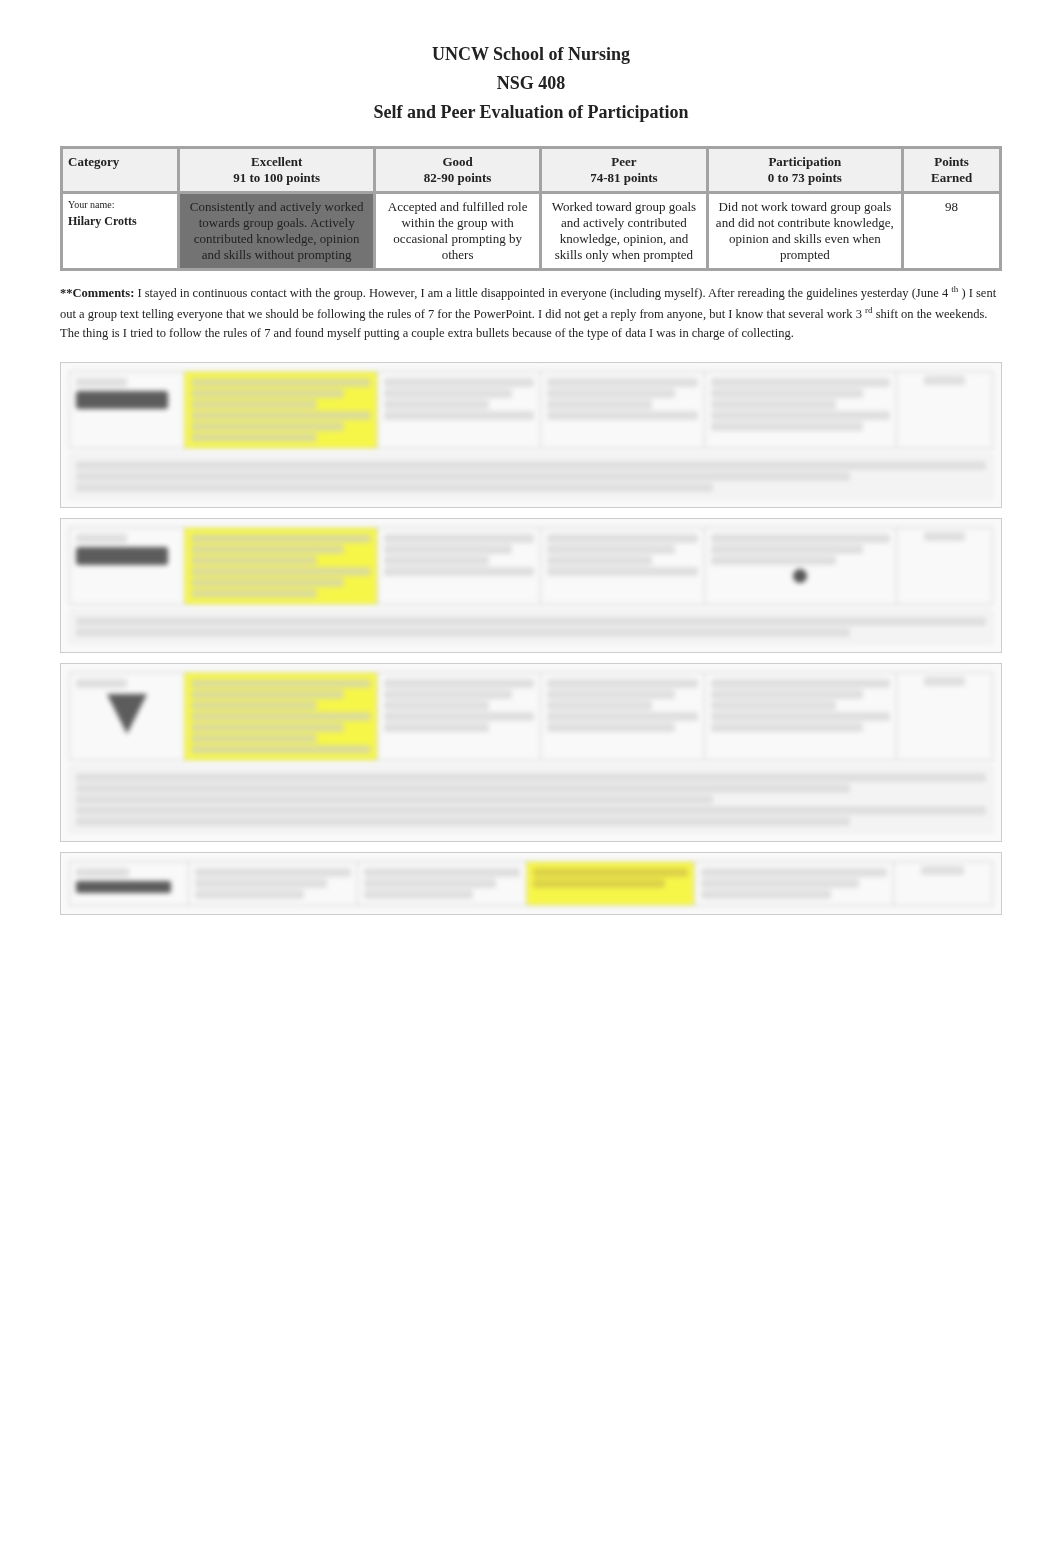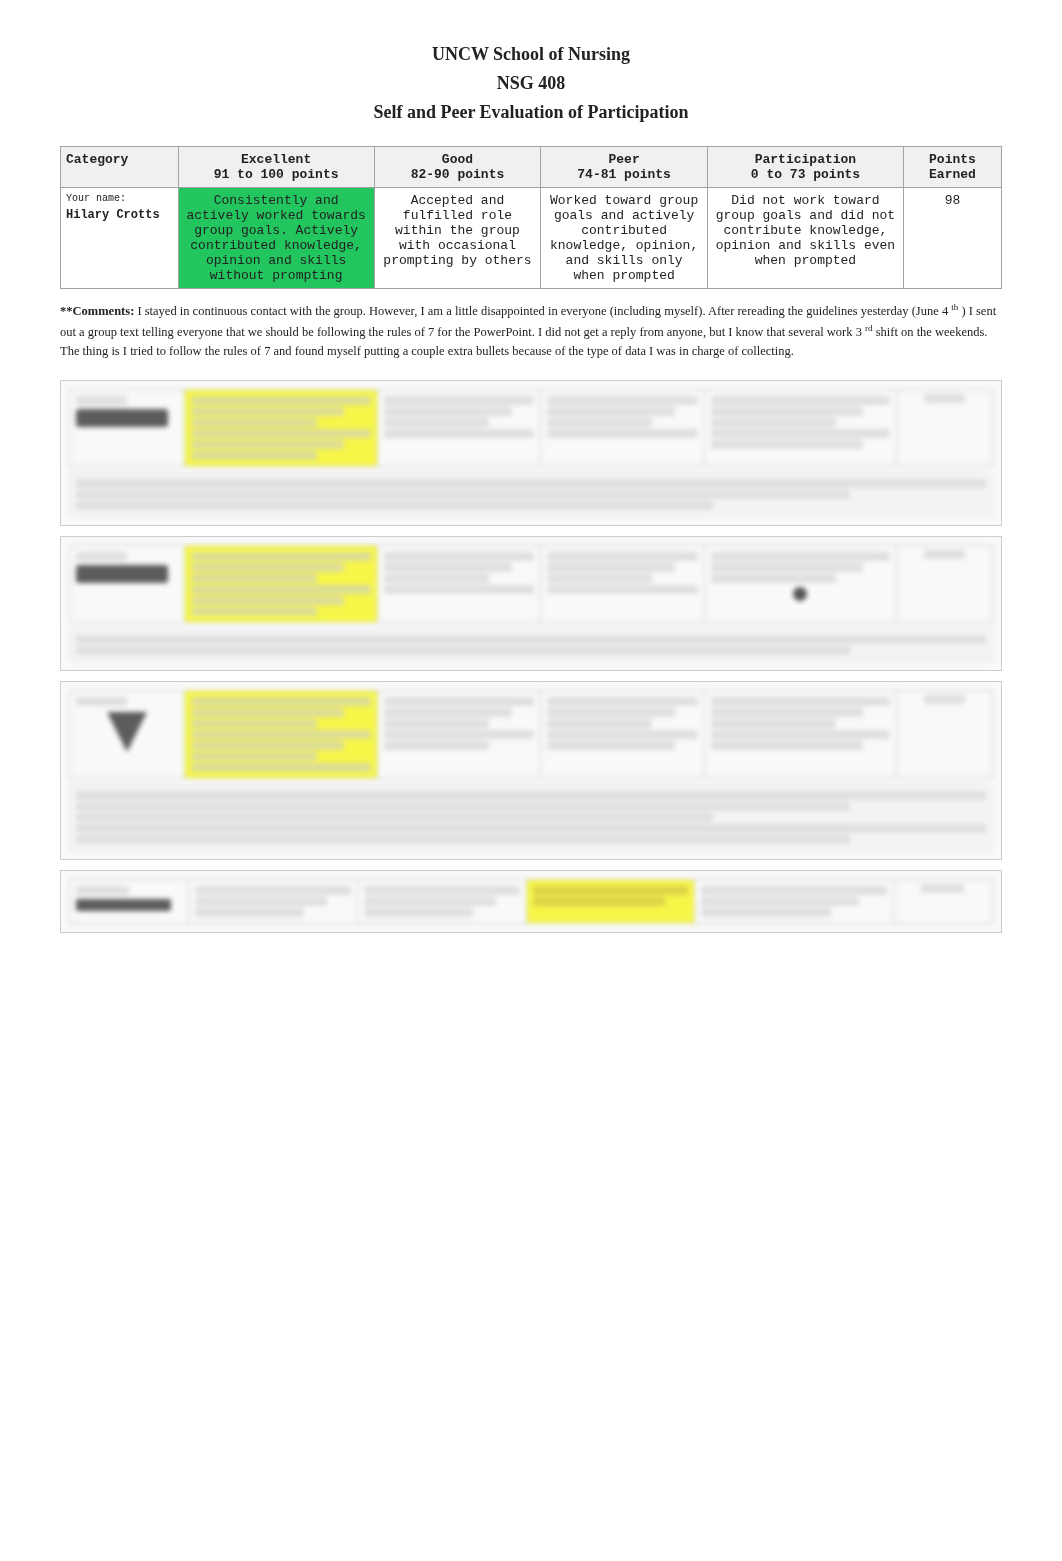--- a/index.html
+++ b/index.html
@@ -23,40 +23,39 @@
       line-height: 1.6;
     }
 
     .main-table {
       width: 100%;
       border-collapse: collapse;
       border: 1px solid #aaa;
       margin-bottom: 12px;
     }
     .main-table th, .main-table td {
-      border: 1px solid #a3a3a3;
+      border: 3px solid #a3a3a3;
       padding: 5px 5px;
       vertical-align: top;
       text-align: center;
       font-size: 13px;
-      font-family: Liberation Mono, monospace;
     }
     .main-table th {
       background: #f0f0f0;
       font-weight: bold;
     }
     .main-table .col-category { width: 12%; text-align: left; }
     .main-table .col-excellent { width: 20%; }
     .main-table .col-good { width: 17%; }
     .main-table .col-fair { width: 17%; }
     .main-table .col-unsatisfactory { width: 20%; }
     .main-table .col-points { width: 10%; }
 
     .highlight-yellow {
-      background-color: #22c55e;
+      background-color: #737373;
     }
 
     .comments-section {
       font-size: 12.5px;
       line-height: 1.55;
       margin-bottom: 18px;
     }
     .comments-section sup {
       font-size: 9px;
     }

